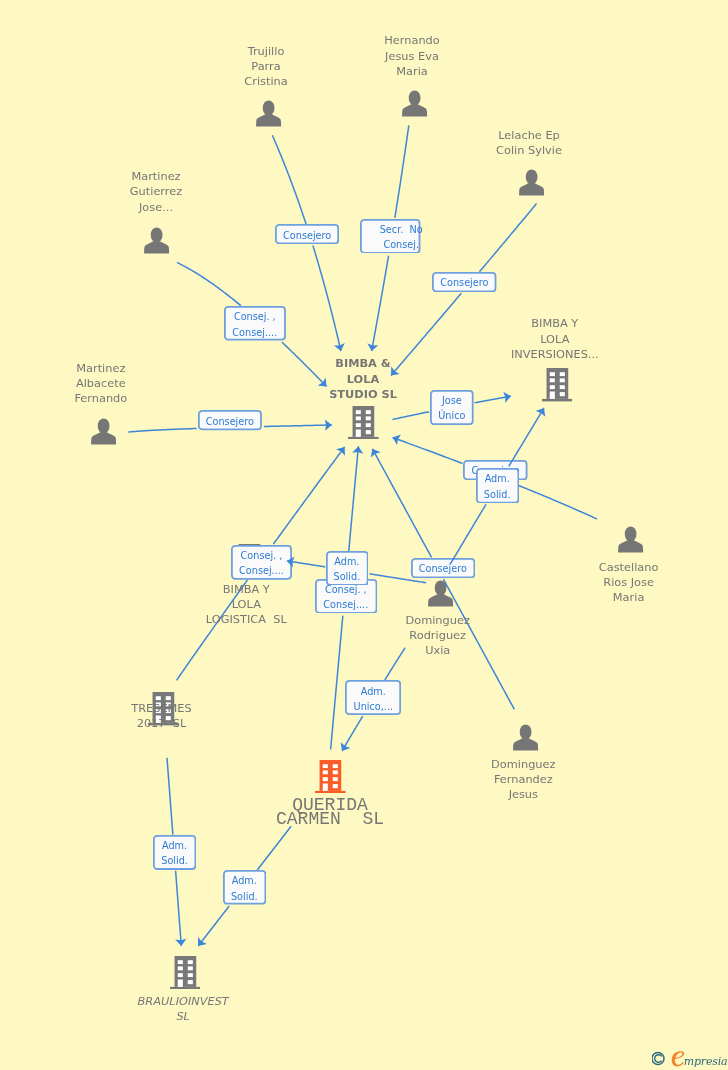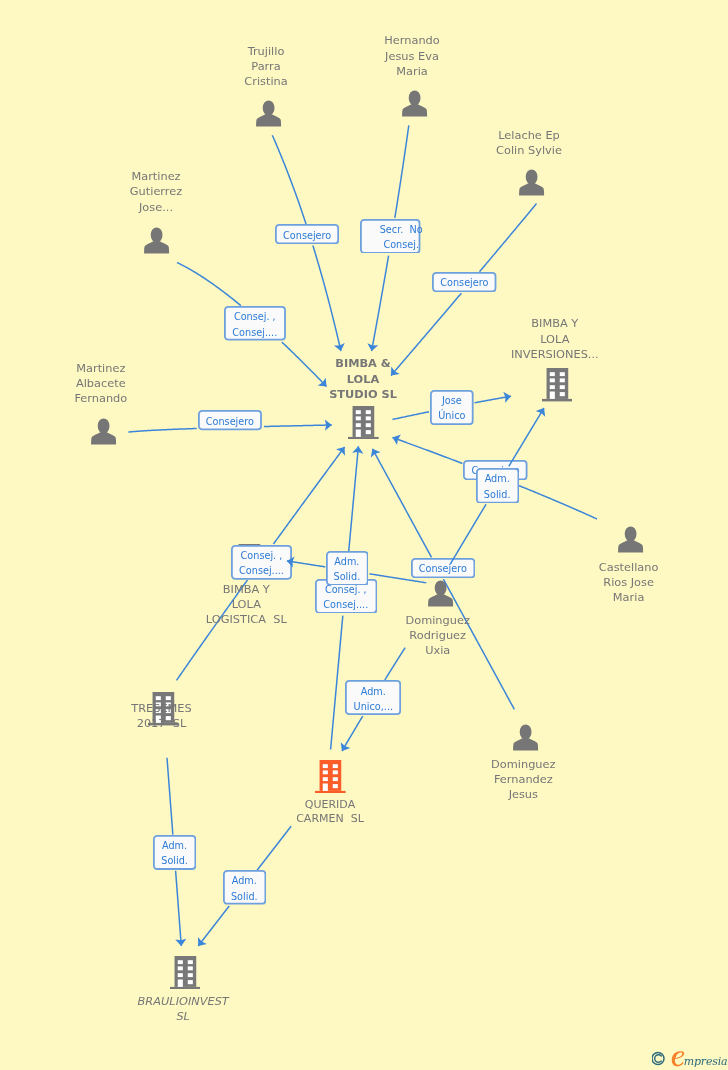--- a/index.html
+++ b/index.html
@@ -7,21 +7,21 @@
   *{-webkit-font-smoothing:antialiased;text-rendering:optimizeLegibility;}
   body{-webkit-font-smoothing:antialiased;}
   #canvas{position:relative;width:728px;height:1070px;background:#fef9c3;overflow:hidden;
     will-change:transform;
     font-family:"DejaVu Sans",sans-serif;}
   #edges,#edgestop{position:absolute;left:0;top:0;pointer-events:none;}
   #edgestop{z-index:60;}
   .node{position:absolute;}
   .nm{position:absolute;left:0;width:100%;text-align:center;font-size:11.35px;
     line-height:15.2px;color:#767676;white-space:pre;}
-  .node.big .nm{font-size:11px;line-height:14.3px;}
+  .node.big .nm{font-size:18px;line-height:14.3px;font-family:Liberation Mono, monospace;}
   .ico{position:absolute;top:0;}
   .elabel{position:absolute;color:#2d7bd4;
     font-size:9.7px;line-height:15.2px;white-space:pre;text-align:center;
     box-sizing:border-box;display:flex;align-items:center;justify-content:center;}
   .elabel .lbg{position:absolute;left:0;top:0;}
   .elabel .ltxt{position:relative;margin-top:2px;}
   .elabel{isolation:isolate;}
   #logo{position:absolute;left:652px;top:1046px;}
 </style>
 </head>

